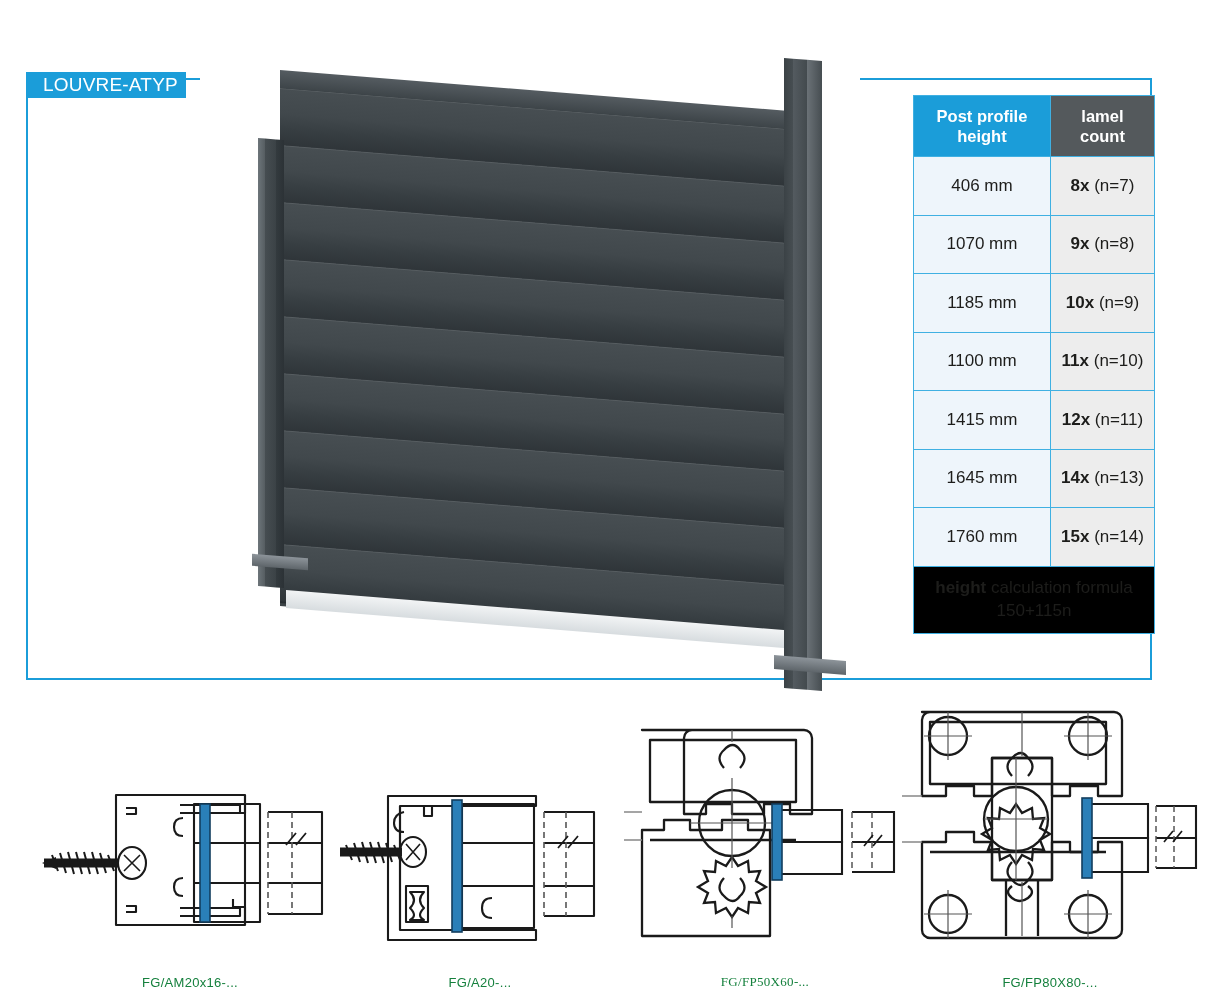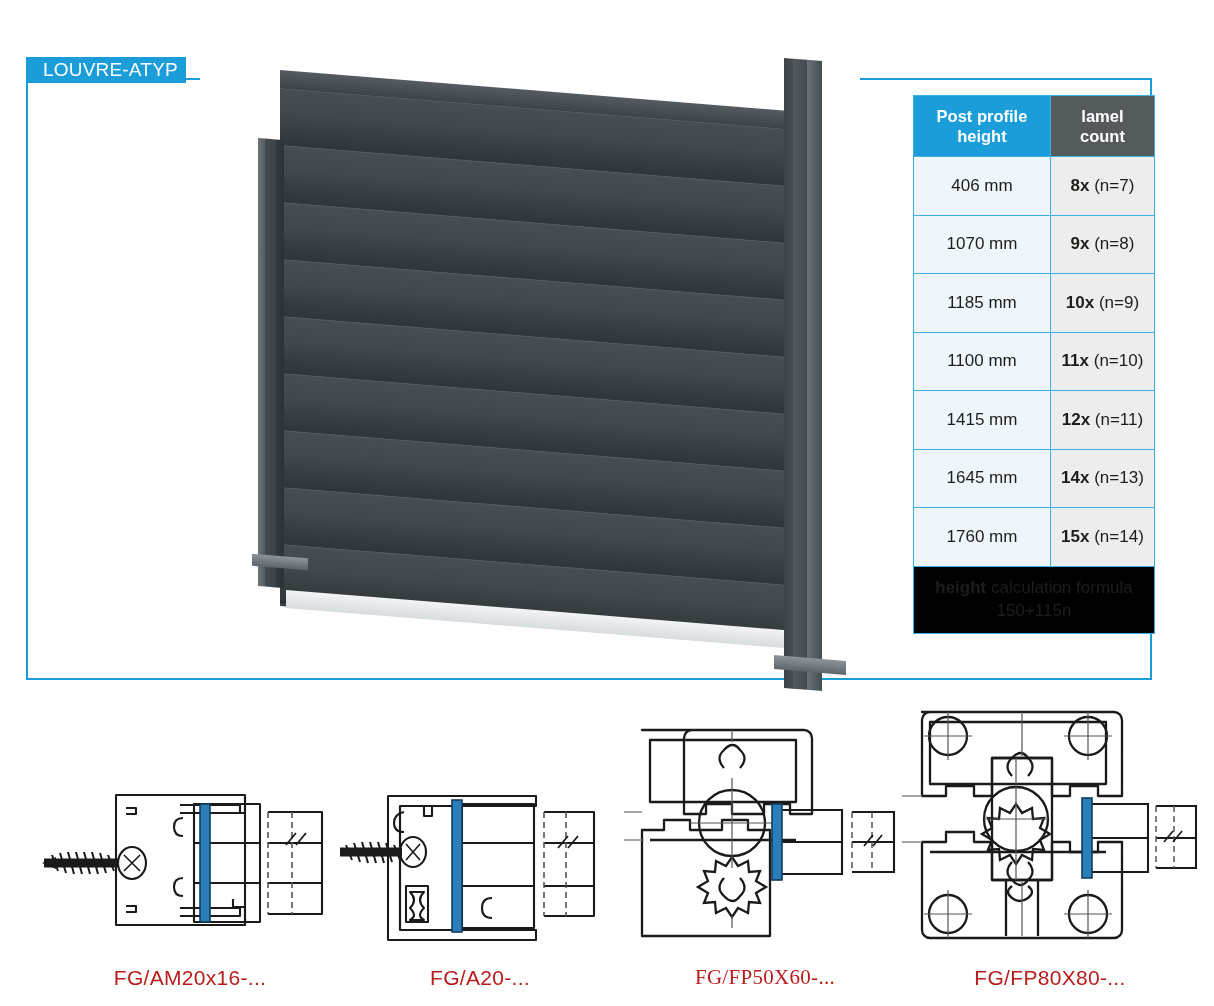--- a/index.html
+++ b/index.html
@@ -9,21 +9,21 @@
     position:relative;overflow:hidden;
   }
   .sheet{position:absolute;inset:0;}
 
   
   #panel-frame{
     position:absolute;left:26px;top:78px;width:1126px;height:602px;
     border:2px solid #1b9dd9;box-sizing:border-box;background:transparent;
   }
   #title-tab{
-    position:absolute;left:26px;top:57px;width:160px;height:26px;
+    position:absolute;left:26px;top:72px;width:160px;height:26px;
     background:#1b9dd9;color:#ffffff;
     font-size:19px;letter-spacing:.2px;
     display:flex;align-items:center;padding-left:17px;box-sizing:border-box;
     z-index:6;
   }
   
   #frame-top-mask{
     position:absolute;left:200px;top:70px;width:660px;height:20px;
     background:#ffffff;z-index:4;
   }
@@ -99,21 +99,21 @@
     font-size:16.5px;line-height:1.35;border:1px solid #000;
   }
   td.formula b{font-weight:bold;}
 
   
   #drawings{position:absolute;left:0;top:700px;width:1214px;height:306px;}
   .draw-cell{position:absolute;top:0;height:306px;}
   .draw-cell svg{position:absolute;left:0;top:0;}
   .draw-label{
     position:absolute;bottom:16px;width:100%;text-align:center;
-    color:#b91c1c;font-size:21px;letter-spacing:.3px;
+    color:#15803d;font-size:13px;letter-spacing:.3px;
   }
   #cell-1{left:40px;width:300px;}
   #cell-2{left:340px;width:280px;}
   #cell-3{left:620px;width:290px;font-family:Liberation Serif, serif;}
   #cell-4{left:900px;width:300px;}
 </style>
 </head>
 <body>
 
 <div class="sheet">

